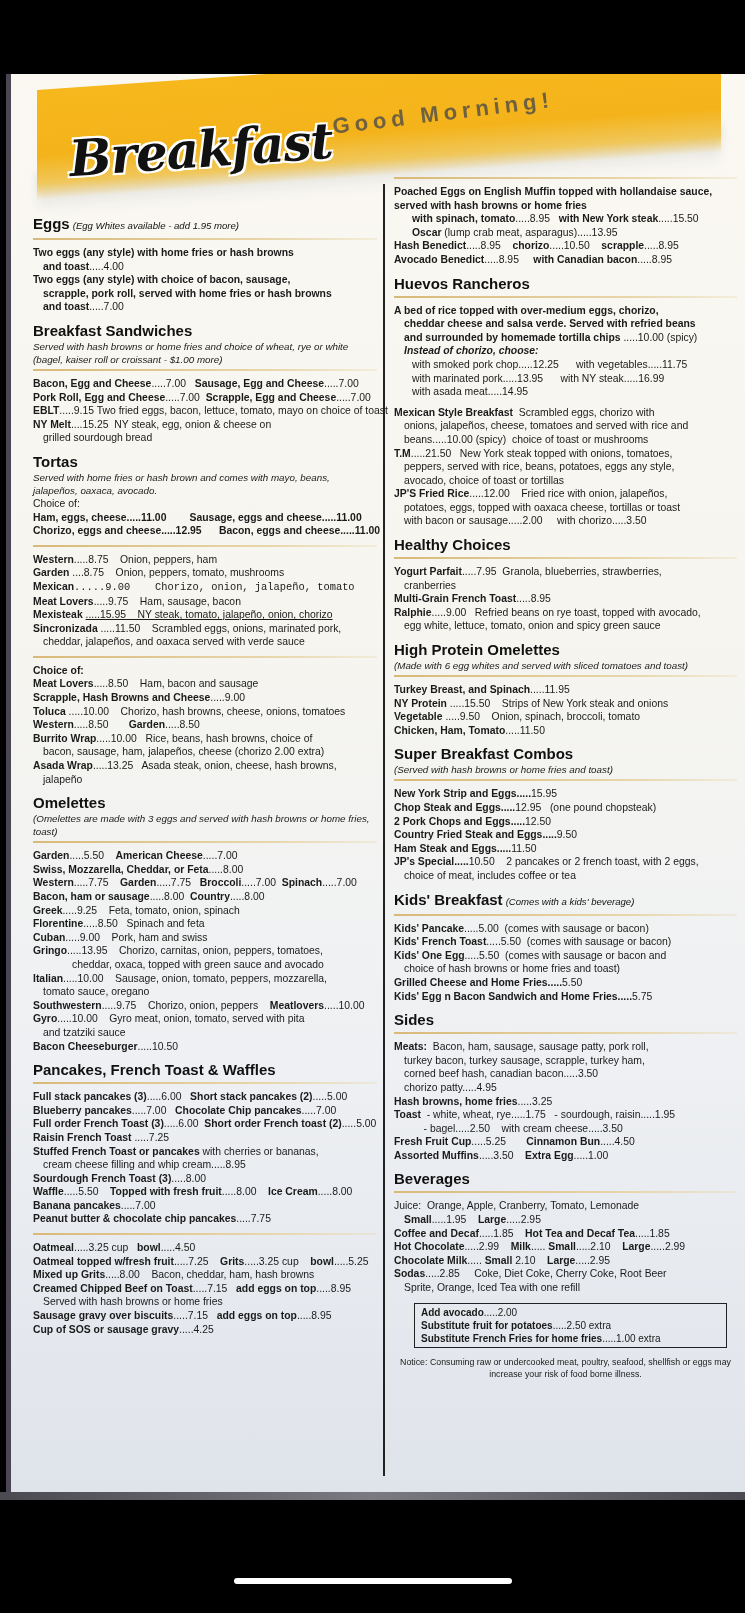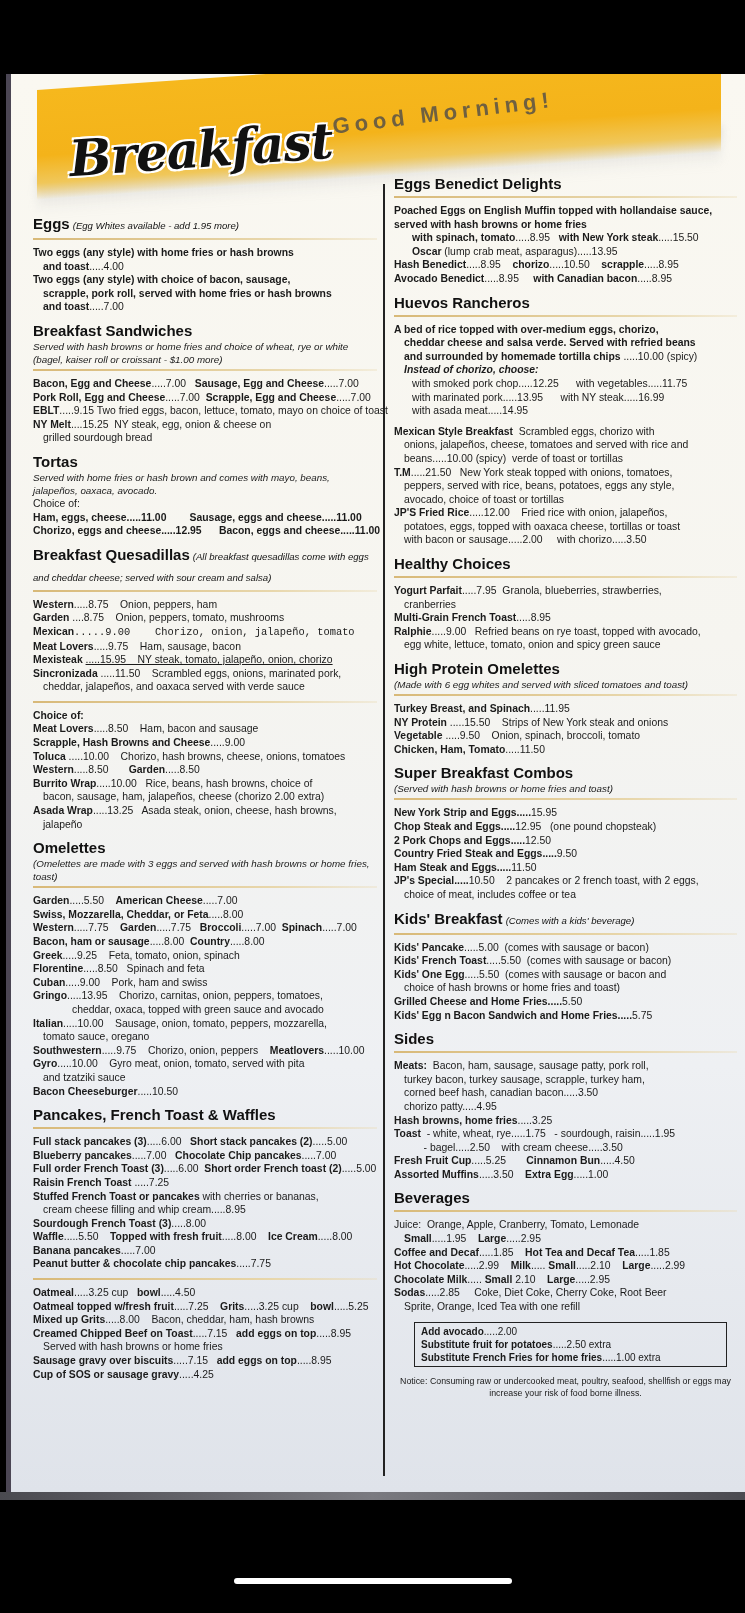--- a/index.html
+++ b/index.html
@@ -69,21 +69,20 @@
         <div class="line ind"><span style="white-space: pre;">grilled sourdough bread</span></div>
       </div>
       <div class="sec">
         <div class="sec-title"><span>Tortas</span></div>
         <div class="sec-note">Served with home fries or hash brown and comes with mayo, beans, jalapeños, oaxaca, avocado.</div>
         <div class="line"><span style="white-space: pre;">Choice of:</span></div>
         <div class="line"><span class="b" style="white-space: pre;">Ham, eggs, cheese.....11.00</span><span style="white-space: pre;">        </span><span class="b" style="white-space: pre;">Sausage, eggs and cheese.....11.00</span></div>
         <div class="line"><span class="b" style="white-space: pre;">Chorizo, eggs and cheese.....12.95</span><span style="white-space: pre;">      </span><span class="b" style="white-space: pre;">Bacon, eggs and cheese.....11.00</span></div>
       </div>
       <div class="sec">
-        <div class="sec-title"><span>Breakfast Quesadillas</span><span class="note">(All breakfast quesadillas come with eggs and cheddar cheese; served with sour cream and salsa)</span></div>
         <div class="rule"></div>
         <div class="line"><span class="b" style="white-space: pre;">Western</span><span style="white-space: pre;">.....8.75    Onion, peppers, ham</span></div>
         <div class="line"><span class="b" style="white-space: pre;">Garden </span><span style="white-space: pre;">....8.75    Onion, peppers, tomato, mushrooms</span></div>
         <div class="line"><span class="b" style="white-space: pre;">Mexican</span><span style="white-space: pre; font-family: Liberation Mono, monospace;">.....9.00    Chorizo, onion, jalapeño, tomato</span></div>
         <div class="line"><span class="b" style="white-space: pre;">Meat Lovers</span><span style="white-space: pre;">.....9.75    Ham, sausage, bacon</span></div>
         <div class="line"><span class="b" style="white-space: pre;">Mexisteak </span><span style="white-space: pre; text-decoration: underline;">.....15.95    NY steak, tomato, jalapeño, onion, chorizo</span></div>
         <div class="line"><span class="b" style="white-space: pre;">Sincronizada </span><span style="white-space: pre;">.....11.50    Scrambled eggs, onions, marinated pork,</span></div>
         <div class="line ind"><span style="white-space: pre;">cheddar, jalapeños, and oaxaca served with verde sauce</span></div>
       </div>
       <div class="sec">
@@ -139,21 +138,20 @@
         <div class="line"><span class="b" style="white-space: pre;">Mixed up Grits</span><span style="white-space: pre;">.....8.00    Bacon, cheddar, ham, hash browns</span></div>
         <div class="line"><span class="b" style="white-space: pre;">Creamed Chipped Beef on Toast</span><span style="white-space: pre;">.....7.15   </span><span class="b" style="white-space: pre;">add eggs on top</span><span style="white-space: pre;">.....8.95</span></div>
         <div class="line ind"><span style="white-space: pre;">Served with hash browns or home fries</span></div>
         <div class="line"><span class="b" style="white-space: pre;">Sausage gravy over biscuits</span><span style="white-space: pre;">.....7.15   </span><span class="b" style="white-space: pre;">add eggs on top</span><span style="white-space: pre;">.....8.95</span></div>
         <div class="line"><span class="b" style="white-space: pre;">Cup of SOS or sausage gravy</span><span style="white-space: pre;">.....4.25</span></div>
       </div>
     </div>
   <div class="col right" id="col-right">
     <div id="right-sections">
         <div class="sec">
-          <div class="sec-title"><span>Eggs Benedict Delights</span></div>
           <div class="rule"></div>
           <div class="line"><span class="b" style="white-space: pre;">Poached Eggs on English Muffin topped with hollandaise sauce,</span></div>
           <div class="line"><span class="b" style="white-space: pre;">served with hash browns or home fries</span></div>
           <div class="line ind2"><span class="b" style="white-space: pre;">with spinach, tomato</span><span style="white-space: pre;">.....8.95   </span><span class="b" style="white-space: pre;">with New York steak</span><span style="white-space: pre;">.....15.50</span></div>
           <div class="line ind2"><span class="b" style="white-space: pre;">Oscar</span><span style="white-space: pre;"> (lump crab meat, asparagus).....13.95</span></div>
           <div class="line"><span class="b" style="white-space: pre;">Hash Benedict</span><span style="white-space: pre;">.....8.95    </span><span class="b" style="white-space: pre;">chorizo</span><span style="white-space: pre;">.....10.50    </span><span class="b" style="white-space: pre;">scrapple</span><span style="white-space: pre;">.....8.95</span></div>
           <div class="line"><span class="b" style="white-space: pre;">Avocado Benedict</span><span style="white-space: pre;">.....8.95     </span><span class="b" style="white-space: pre;">with Canadian bacon</span><span style="white-space: pre;">.....8.95</span></div>
         </div>
         <div class="sec">
           <div class="sec-title"><span>Huevos Rancheros</span></div>
@@ -162,21 +160,21 @@
           <div class="line ind"><span class="b" style="white-space: pre;">cheddar cheese and salsa verde. Served with refried beans</span></div>
           <div class="line ind"><span class="b" style="white-space: pre;">and surrounded by homemade tortilla chips </span><span style="white-space: pre;">.....10.00 (spicy)</span></div>
           <div class="line ind"><span class="b" style="font-style: italic; white-space: pre;">Instead of chorizo, choose:</span></div>
           <div class="line ind2"><span style="white-space: pre;">with smoked pork chop.....12.25      with vegetables.....11.75</span></div>
           <div class="line ind2"><span style="white-space: pre;">with marinated pork.....13.95      with NY steak.....16.99</span></div>
           <div class="line ind2"><span style="white-space: pre;">with asada meat.....14.95</span></div>
         </div>
         <div class="sec">
           <div class="line"><span class="b" style="white-space: pre;">Mexican Style Breakfast</span><span style="white-space: pre;">  Scrambled eggs, chorizo with</span></div>
           <div class="line ind"><span style="white-space: pre;">onions, jalapeños, cheese, tomatoes and served with rice and</span></div>
-          <div class="line ind"><span style="white-space: pre;">beans.....10.00 (spicy)  verde of toast or tortillas</span></div>
+          <div class="line ind"><span style="white-space: pre;">beans.....10.00 (spicy)  choice of toast or mushrooms</span></div>
           <div class="line"><span class="b" style="white-space: pre;">T.M</span><span style="white-space: pre;">.....21.50   New York steak topped with onions, tomatoes,</span></div>
           <div class="line ind"><span style="white-space: pre;">peppers, served with rice, beans, potatoes, eggs any style,</span></div>
           <div class="line ind"><span style="white-space: pre;">avocado, choice of toast or tortillas</span></div>
           <div class="line"><span class="b" style="white-space: pre;">JP'S Fried Rice</span><span style="white-space: pre;">.....12.00    Fried rice with onion, jalapeños,</span></div>
           <div class="line ind"><span style="white-space: pre;">potatoes, eggs, topped with oaxaca cheese, tortillas or toast</span></div>
           <div class="line ind"><span style="white-space: pre;">with bacon or sausage.....2.00     with chorizo.....3.50</span></div>
         </div>
         <div class="sec">
           <div class="sec-title"><span>Healthy Choices</span></div>
           <div class="rule"></div>

